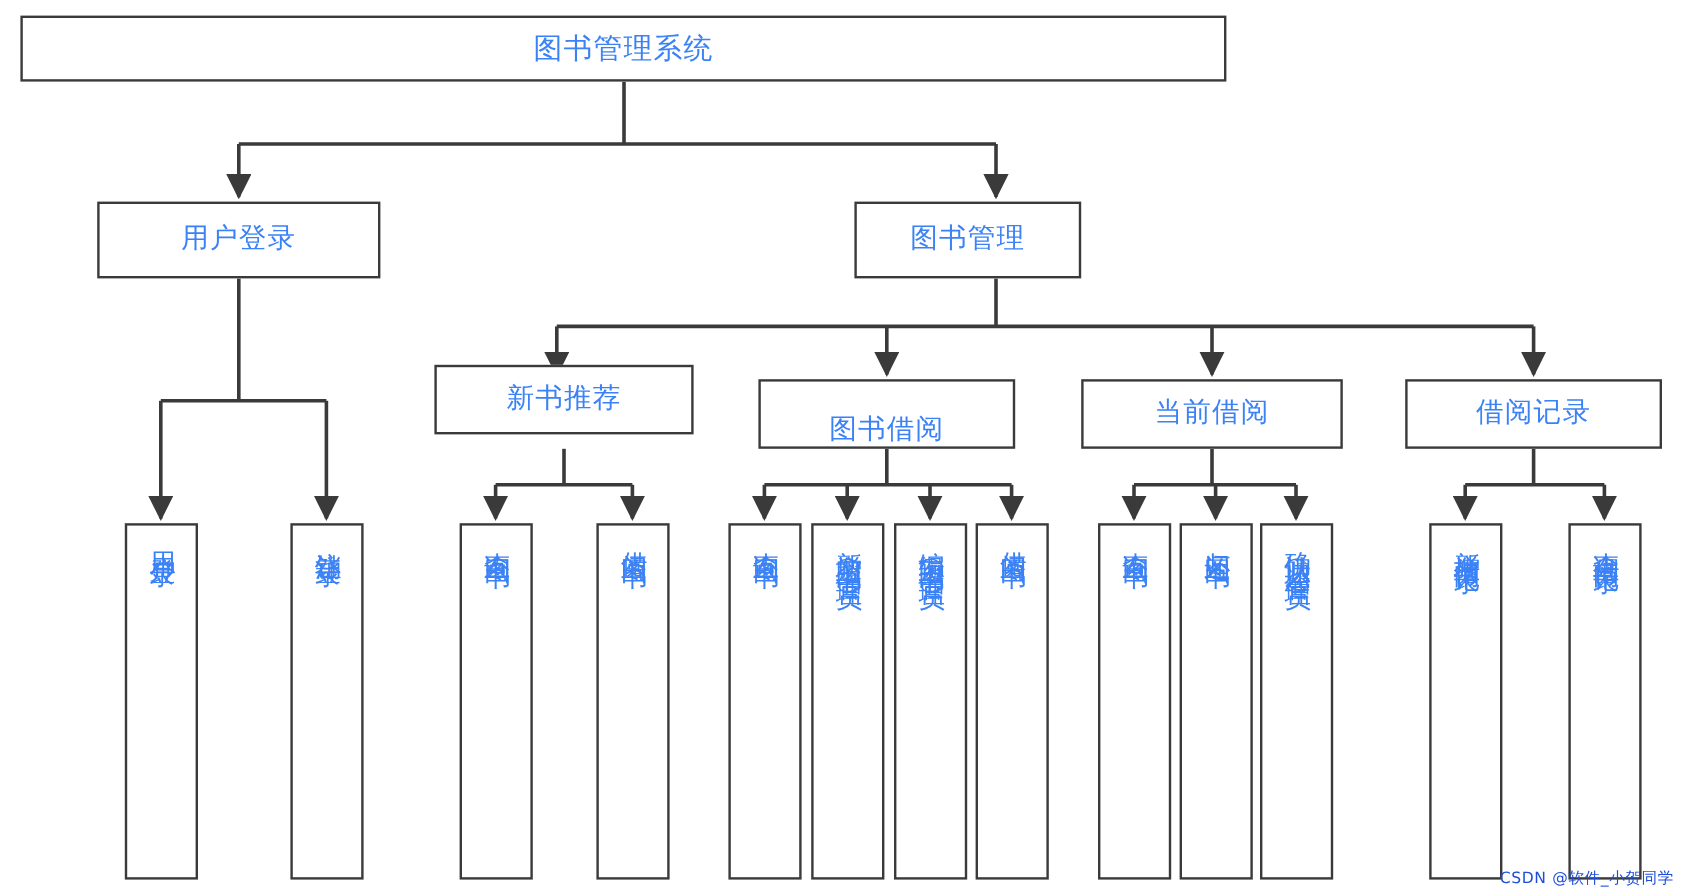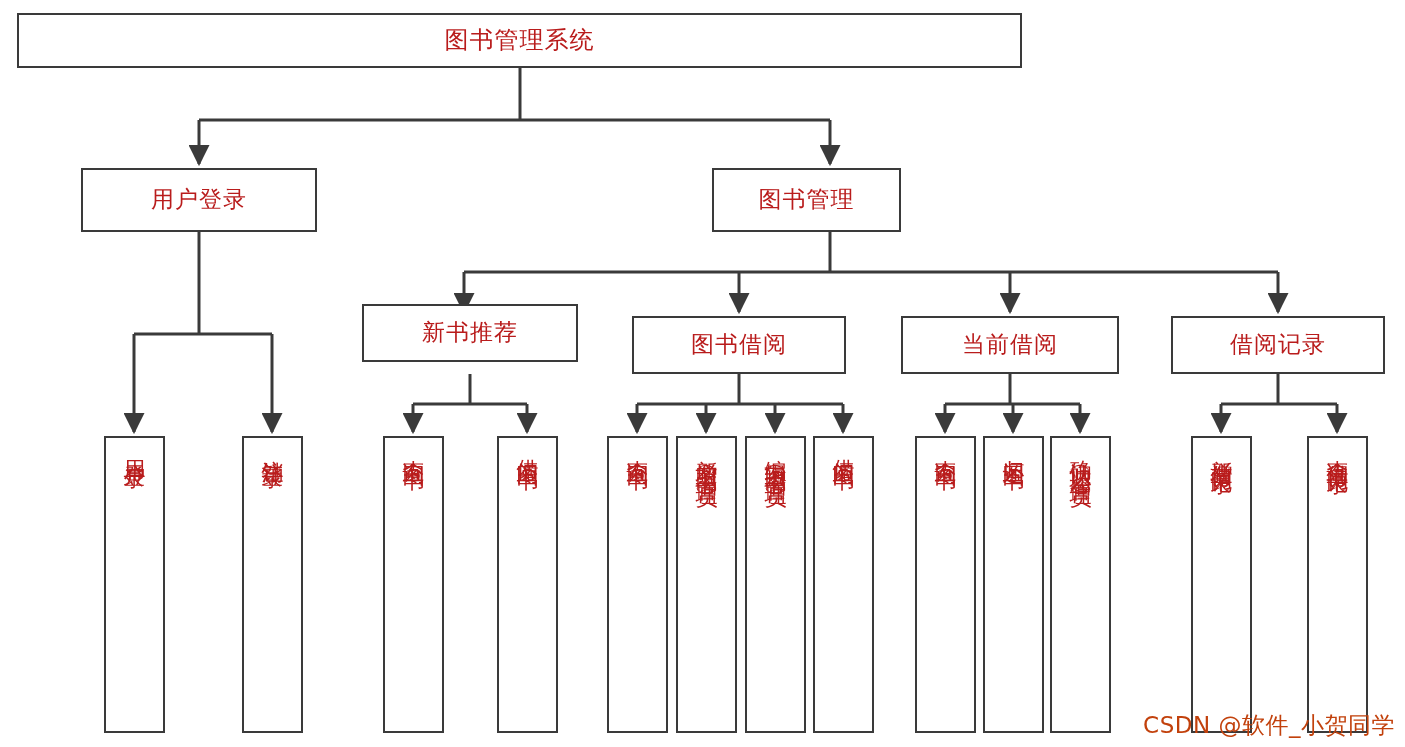--- a/index.html
+++ b/index.html
@@ -32,21 +32,21 @@
     border: 2px solid #3a3a3a;
     display: flex;
     align-items: center;
     justify-content: center;
     color: #2b2b2b;
   }
   .node .label {
     display: block;
     text-align: center;
     line-height: 1.18;
-    color: #b91c1c;
+    color: #3b82f6;
   }
   
   .node.horiz .label {
     writing-mode: horizontal-tb;
     font-size: 23px;
     letter-spacing: 1px;
   }
   .node.root .label {
     font-size: 24px;
     letter-spacing: 1px;
@@ -65,22 +65,22 @@
     line-height: 1;
     white-space: nowrap;
   }
   .node.vert.tall .label {
     letter-spacing: 4px;
   }
   #watermark {
     position: absolute;
     right: 10px;
     bottom: 6px;
-    font-size: 23px;
-    color: #c2410c;
+    font-size: 13px;
+    color: #1d4ed8;
     letter-spacing: 0.5px;
     white-space: nowrap;
     font-family: "DejaVu Sans", "Liberation Sans", sans-serif;
   }
 </style>
 </head>
 <body>
 
 <div id="canvas">
 
@@ -146,21 +146,21 @@
   <div class="node horiz" style="left:81px; top:168px; width:236px; height:64px;">
     <span class="label">用户登录</span>
   </div>
   <div class="node horiz" style="left:712px; top:168px; width:189px; height:64px;">
     <span class="label">图书管理</span>
   </div>
 
   <div class="node horiz" style="left:362px; top:304px; width:216px; height:58px;">
     <span class="label">新书推荐</span>
   </div>
-  <div class="node horiz" style="left:632px; top:316px; width:214px; height:58px;">
+  <div class="node horiz" style="left:632px; top:316px; width:214px; height:58px;align-items:flex-end;">
     <span class="label">图书借阅</span>
   </div>
   <div class="node horiz" style="left:901px; top:316px; width:218px; height:58px;">
     <span class="label">当前借阅</span>
   </div>
   <div class="node horiz" style="left:1171px; top:316px; width:214px; height:58px;">
     <span class="label">借阅记录</span>
   </div>
 
   <div class="node vert" style="left:104px; top:436px; width:61px; height:297px;">

